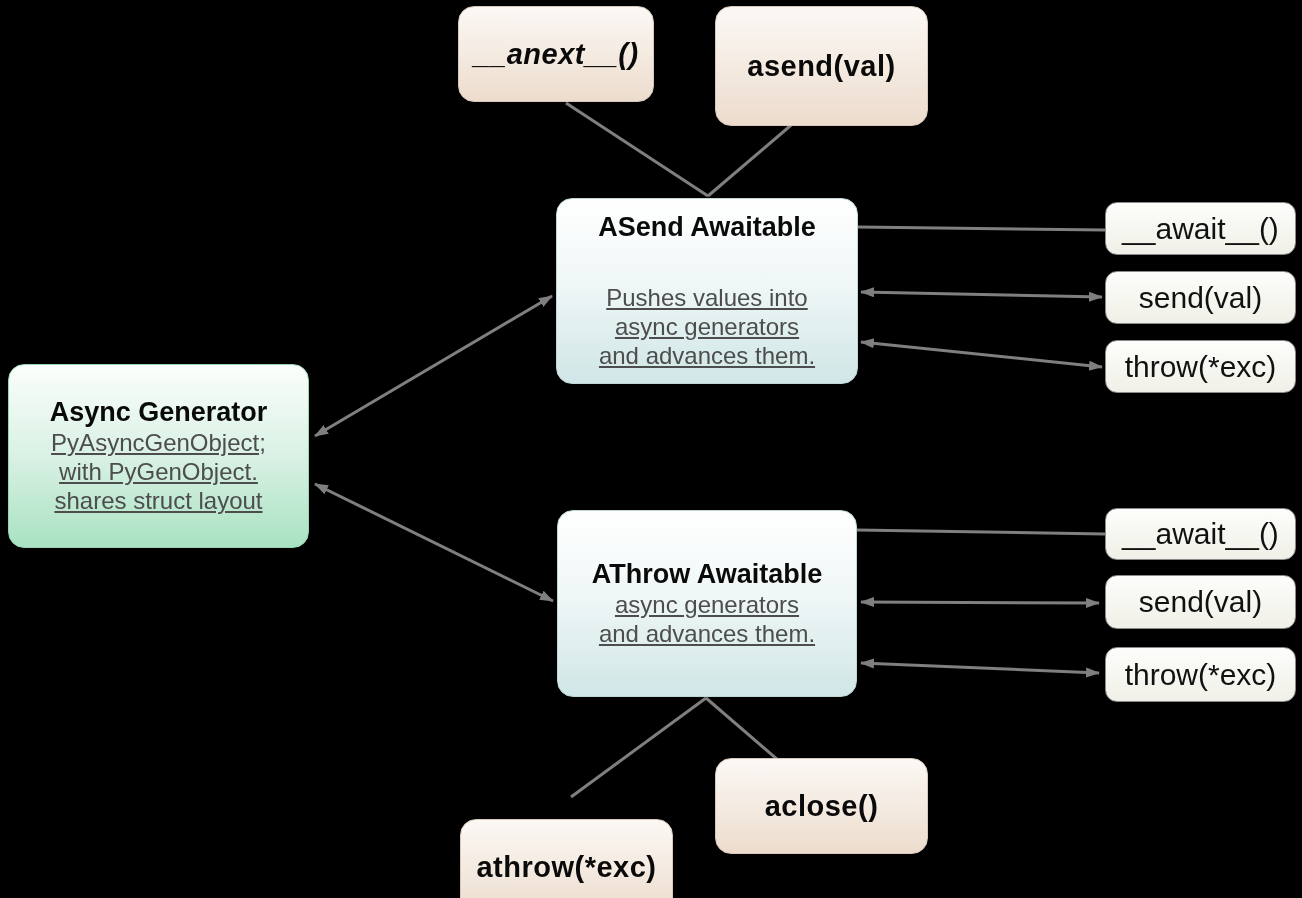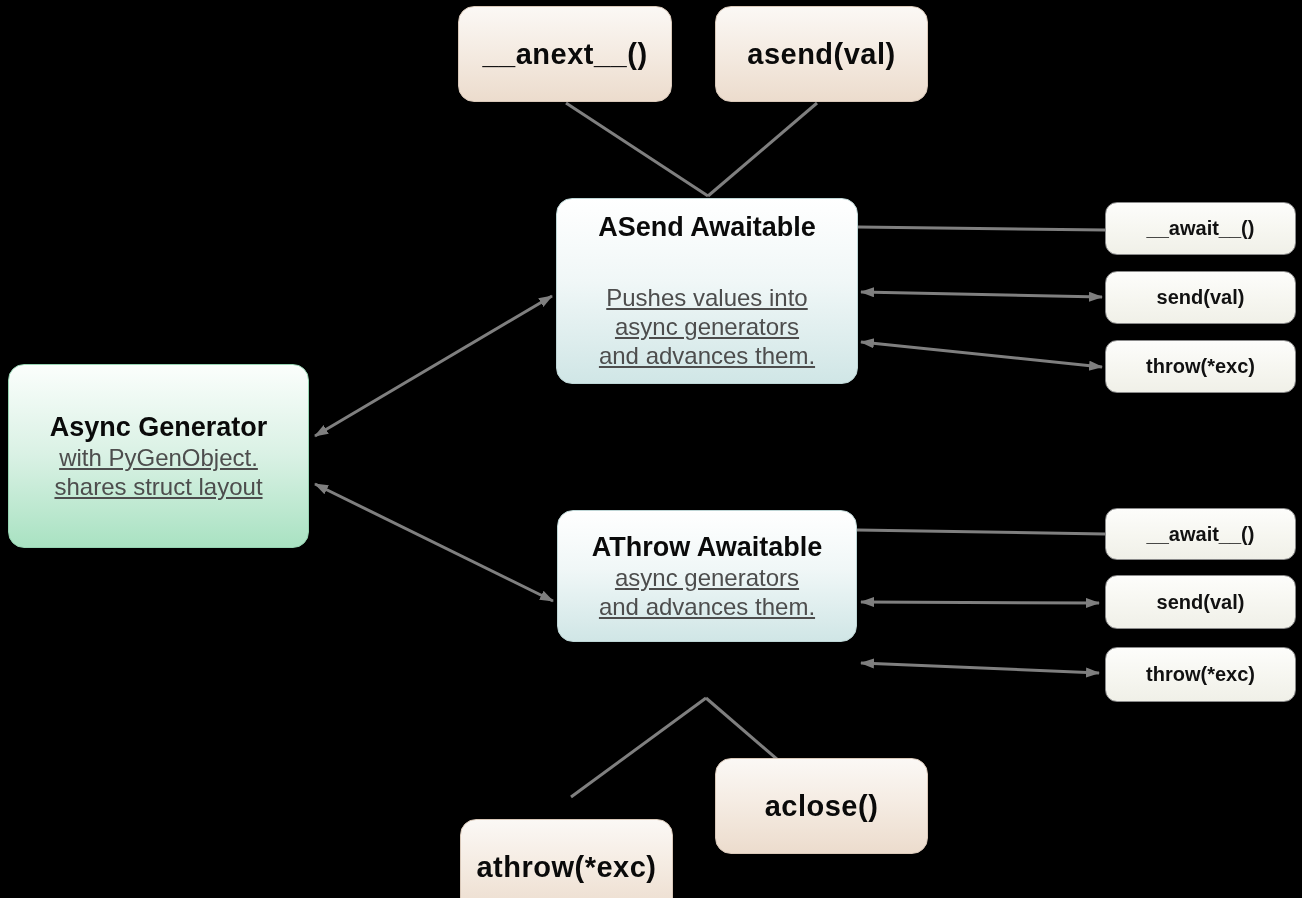--- a/index.html
+++ b/index.html
@@ -50,22 +50,22 @@
     border: 1px solid #8a8a8a;
     border-radius: 12px;
   }
   .mlabel {
     font-size: 29px;
     font-weight: 700;
     color: #0a0a0a;
     letter-spacing: 0.5px;
   }
   .slabel {
-    font-size: 20px;
-    font-weight: 700;
+    font-size: 30px;
+    font-weight: 400;
     color: #111111;
   }
   .ntitle {
     font-size: 27px;
     font-weight: 700;
     color: #0a0a0a;
     line-height: 31px;
   }
   .ndesc {
     font-size: 24px;
@@ -98,45 +98,46 @@
       <line x1="861" y1="292" x2="1102" y2="297" marker-start="url(#ahs)" marker-end="url(#ah)"></line>
       <line x1="861" y1="342" x2="1102" y2="367" marker-start="url(#ahs)" marker-end="url(#ah)"></line>
       <line x1="857" y1="530" x2="1105" y2="534"></line>
       <line x1="861" y1="602" x2="1099" y2="603" marker-start="url(#ahs)" marker-end="url(#ah)"></line>
       <line x1="861" y1="663" x2="1099" y2="673" marker-start="url(#ahs)" marker-end="url(#ah)"></line>
       <line x1="706" y1="698" x2="571" y2="797"></line>
       <line x1="706" y1="698" x2="821" y2="797"></line>
     </g>
   </svg>
 
-  <div class="node beige" style="left:458px; top:6px; width:214px; height:96px;">
+  <div class="node beige" style="left:458px; top:6px; width:196px; height:96px;font-style:italic;">
     <span class="mlabel">__anext__()</span>
   </div>
-  <div class="node beige" style="left:715px; top:6px; width:213px; height:96px;">
+  <div class="node beige" style="left:715px; top:6px; width:213px; height:120px;">
     <span class="mlabel">asend(val)</span>
   </div>
 
   <div class="node teal" style="left:556px; top:198px; width:302px; height:186px;gap:40px;">
     <div class="ntitle">ASend Awaitable</div>
     <div class="ndesc">
       <span>Pushes values into</span>
       <span>async generators</span>
       <span>and advances them.</span>
     </div>
   </div>
 
   <div class="node green" style="left:8px; top:364px; width:301px; height:184px;">
     <div class="ntitle">Async Generator</div>
     <div class="ndesc">
+      <span>PyAsyncGenObject;</span>
       <span>with PyGenObject.</span>
       <span>shares struct layout</span>
     </div>
   </div>
 
-  <div class="node teal" style="left:557px; top:510px; width:300px; height:132px;">
+  <div class="node teal" style="left:557px; top:510px; width:300px; height:187px;">
     <div class="ntitle">AThrow Awaitable</div>
     <div class="ndesc">
       <span>async generators</span>
       <span>and advances them.</span>
     </div>
   </div>
 
   <div class="node small" style="left:1105px; top:202px; width:191px; height:53px;">
     <span class="slabel">__await__()</span>
   </div>

